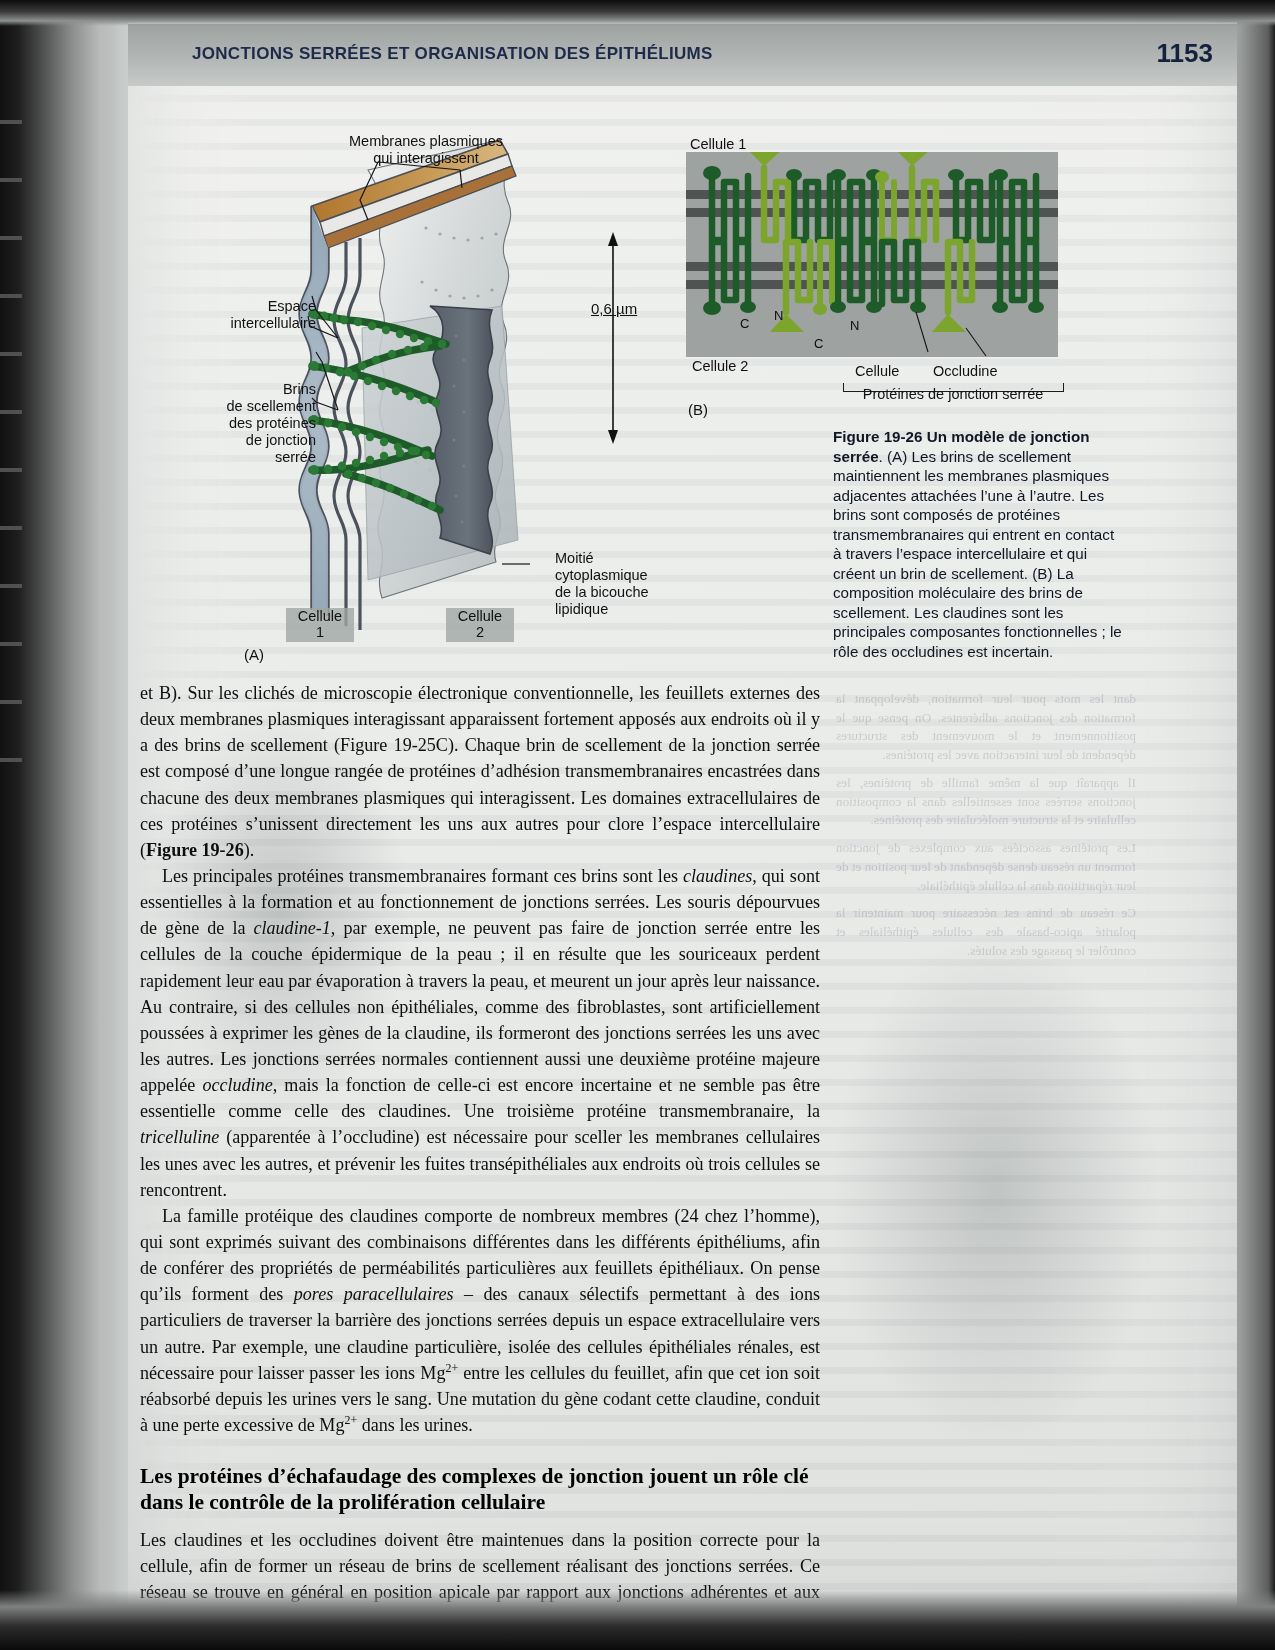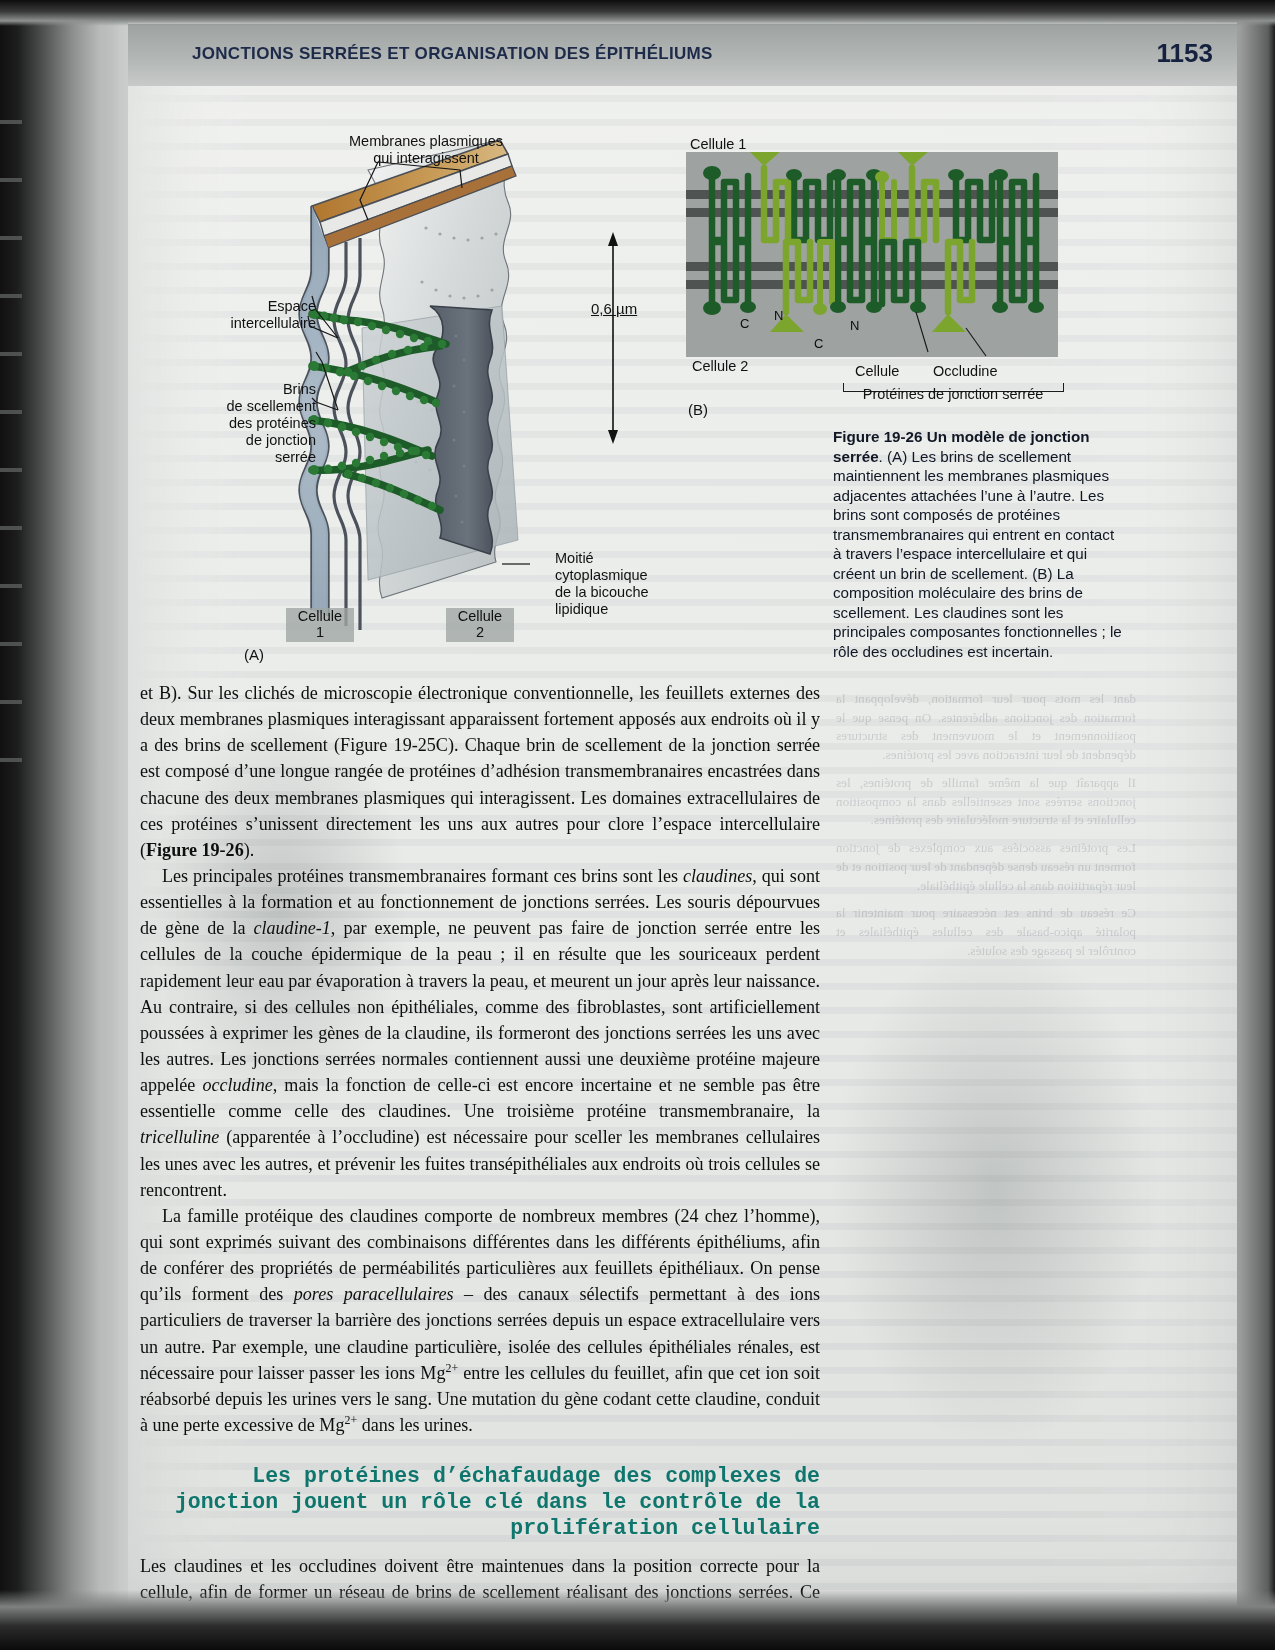--- a/index.html
+++ b/index.html
@@ -159,27 +159,27 @@
     text-align: justify;
   }
   .body p { margin: 0; text-indent: 22px; }
   .body p.noindent { text-indent: 0; }
   .body i { font-style: italic; }
   .body b { font-weight: 700; }
   sup { font-size: .66em; vertical-align: super; }
 
   .section-head {
     margin: 26px 0 11px 0;
-    font-family: Liberation Mono, monospace;
+    font-family: Liberation Serif, serif;
     font-weight: 700;
     font-size: 21.5px;
     line-height: 1.2;
-    color: #0f766e;
+    color: #000000;
     text-indent: 0;
-    text-align: right;
+    text-align: left;
   }
 
   
   .ghost-col {
     position:absolute;
     left: 836px; top: 690px; width: 300px; height: 760px;
     opacity: .17;
     transform: scaleX(-1);
     color:#24303f;
     font-size: 13.2px;

